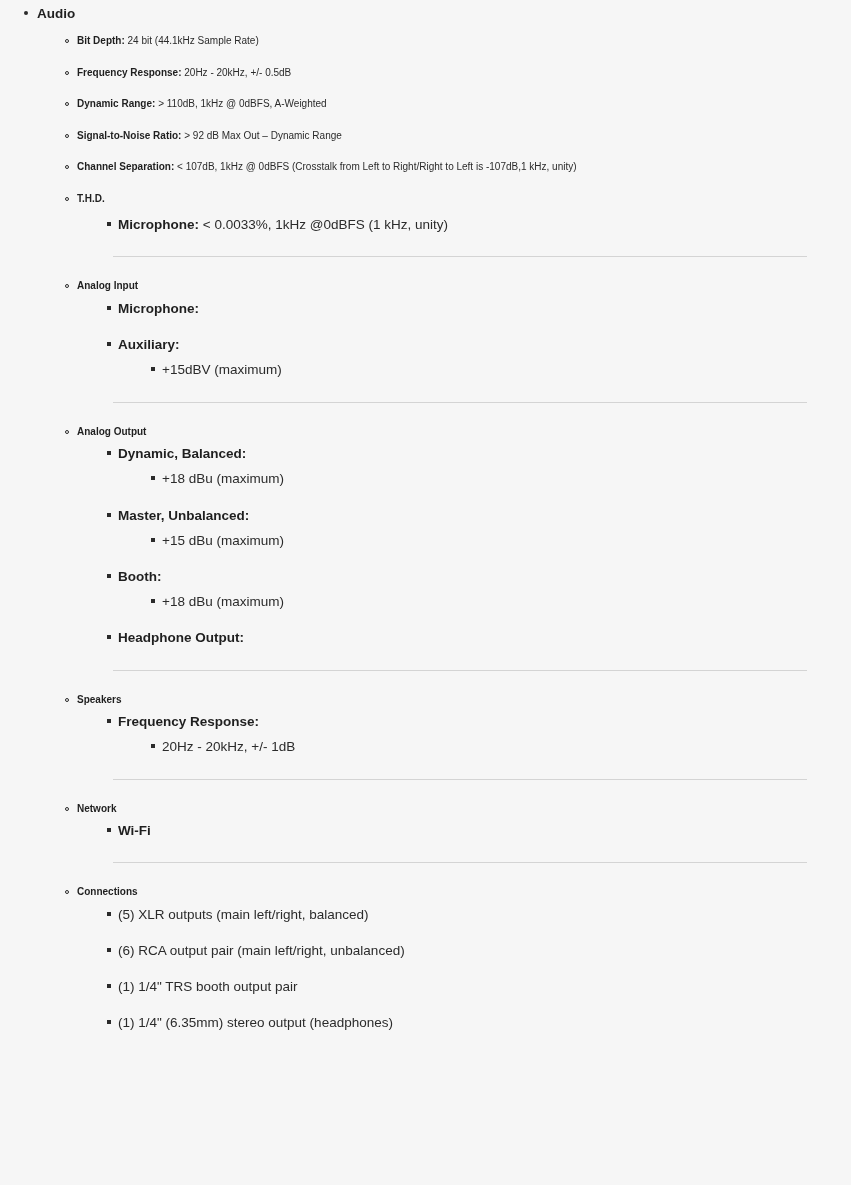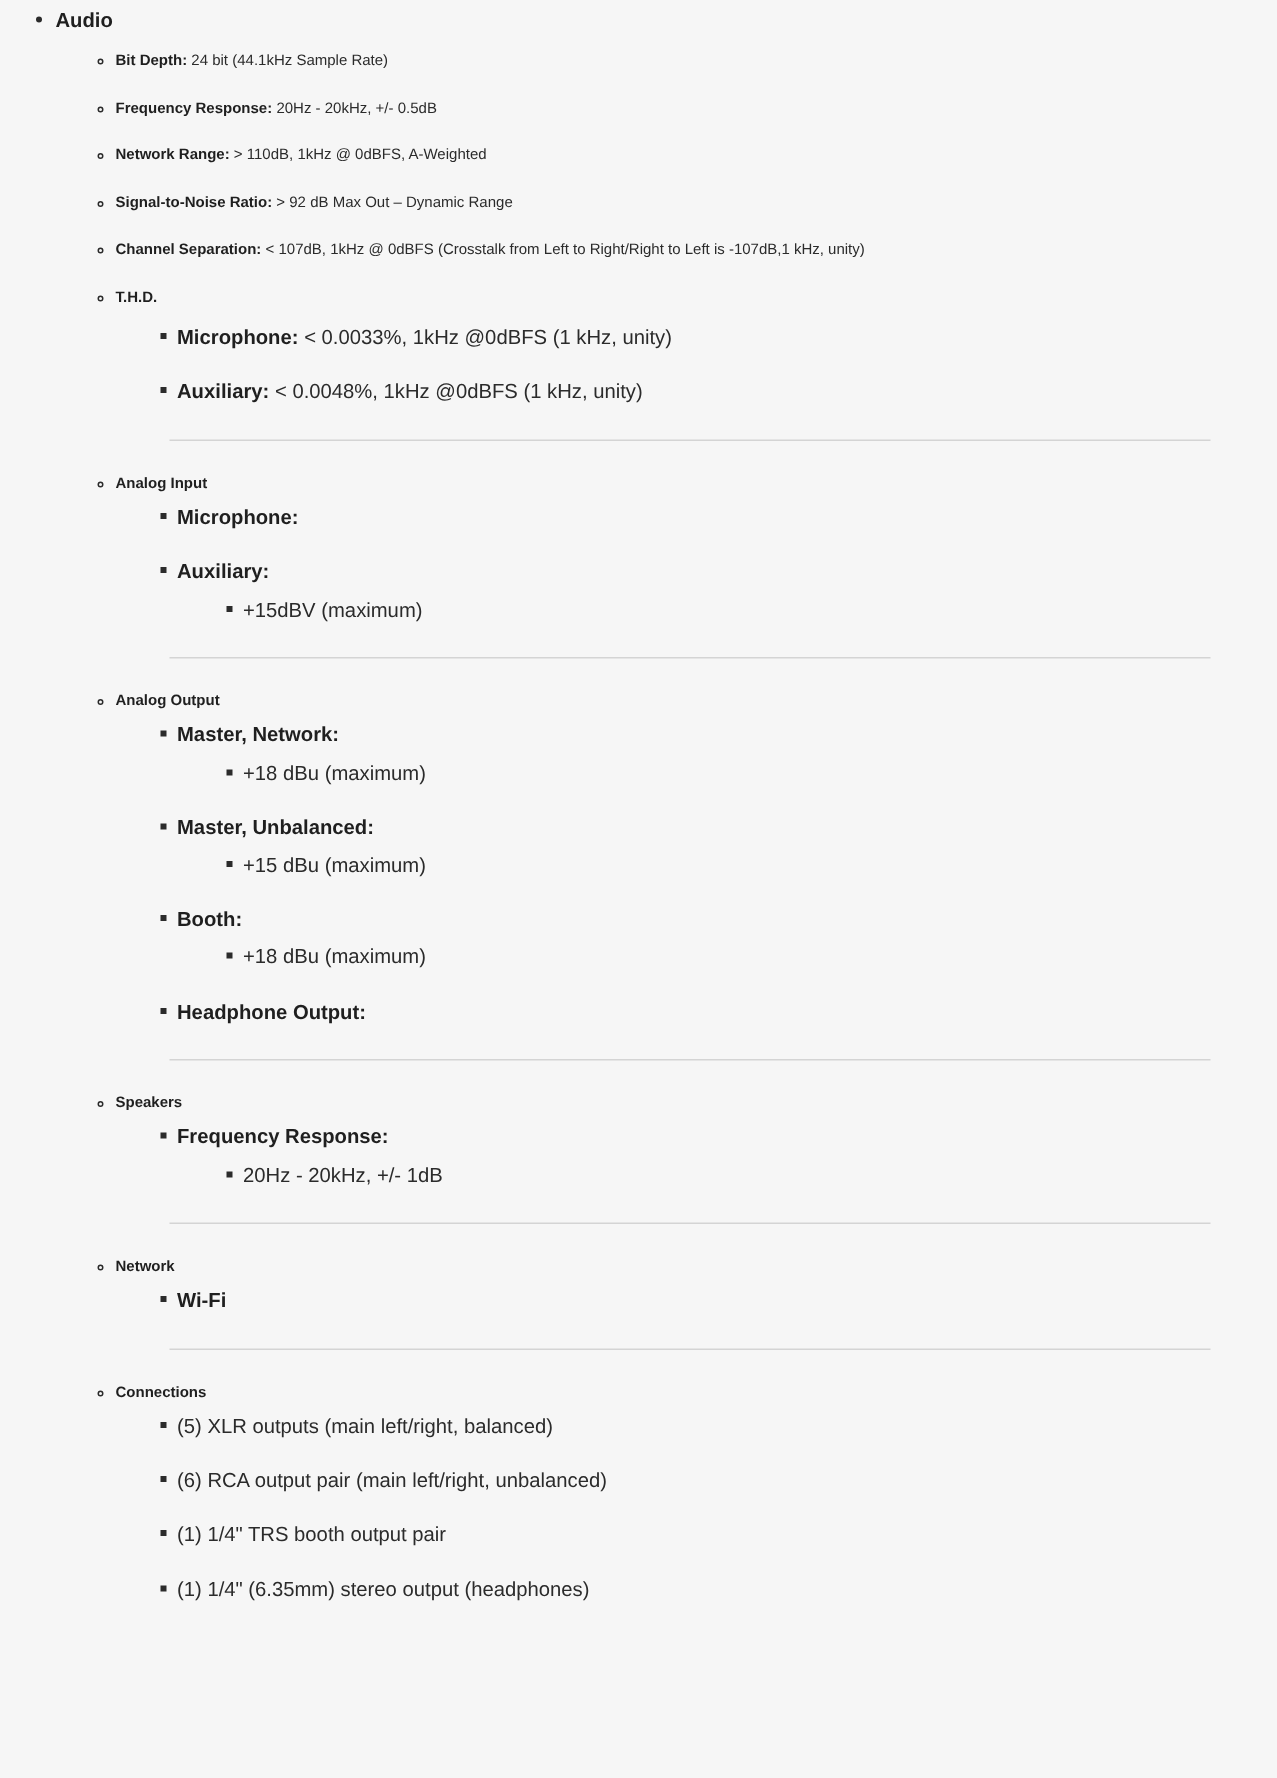--- a/index.html
+++ b/index.html
@@ -167,21 +167,21 @@
 
         <li>
           <span class="row t-l2">
             <span class="lbl">Frequency Response:</span>
             <span class="val"> 20Hz - 20kHz, +/- 0.5dB</span>
           </span>
         </li>
 
         <li>
           <span class="row t-l2">
-            <span class="lbl">Network Range:</span>
+            <span class="lbl">Dynamic Range:</span>
             <span class="val"> &gt; 110dB, 1kHz @ 0dBFS, A-Weighted</span>
           </span>
         </li>
 
         <li>
           <span class="row t-l2">
             <span class="lbl">Signal-to-Noise Ratio:</span>
             <span class="val"> &gt; 92 dB Max Out – Dynamic Range</span>
           </span>
         </li>
@@ -197,46 +197,40 @@
           <span class="row t-l2 head-only">
             <span class="lbl">T.H.D.</span>
           </span>
           <ul class="lvl3 sub-wrap">
             <li>
               <span class="row t-l3">
                 <span class="lbl">Microphone:</span>
                 <span class="val"> &lt; 0.0033%, 1kHz @0dBFS (1 kHz, unity)</span>
               </span>
             </li>
-            <li>
-              <span class="row t-l3">
+          </ul>
+        </li>
+      </ul>
+
+      <hr class="divider">
+
+      <ul class="lvl2">
+        <li>
+          <span class="row t-l2 head-only">
+            <span class="lbl">Analog Input</span>
+          </span>
+          <ul class="lvl3 sub-wrap-tight">
+            <li class="grp">
+              <span class="row t-l3 head-only">
+                <span class="lbl">Microphone:</span>
+              </span>
+            </li>
+            <li class="grp">
+              <span class="row t-l3 head-only">
                 <span class="lbl">Auxiliary:</span>
-                <span class="val"> &lt; 0.0048%, 1kHz @0dBFS (1 kHz, unity)</span>
-              </span>
-            </li>
-          </ul>
-        </li>
-      </ul>
-
-      <hr class="divider">
-
-      <ul class="lvl2">
-        <li>
-          <span class="row t-l2 head-only">
-            <span class="lbl">Analog Input</span>
-          </span>
-          <ul class="lvl3 sub-wrap-tight">
-            <li class="grp">
-              <span class="row t-l3 head-only">
-                <span class="lbl">Microphone:</span>
-              </span>
-            </li>
-            <li class="grp">
-              <span class="row t-l3 head-only">
-                <span class="lbl">Auxiliary:</span>
               </span>
               <ul class="lvl4 sub-wrap-tight">
                 <li>
                   <span class="row t-l4">
                     <span class="val">+15dBV (maximum)</span>
                   </span>
                 </li>
               </ul>
             </li>
           </ul>
@@ -246,21 +240,21 @@
       <hr class="divider">
 
       <ul class="lvl2">
         <li>
           <span class="row t-l2 head-only">
             <span class="lbl">Analog Output</span>
           </span>
           <ul class="lvl3 sub-wrap-tight">
             <li class="grp">
               <span class="row t-l3 head-only">
-                <span class="lbl">Master, Network:</span>
+                <span class="lbl">Dynamic, Balanced:</span>
               </span>
               <ul class="lvl4 sub-wrap-tight">
                 <li>
                   <span class="row t-l4">
                     <span class="val">+18 dBu (maximum)</span>
                   </span>
                 </li>
               </ul>
             </li>
             <li class="grp">

